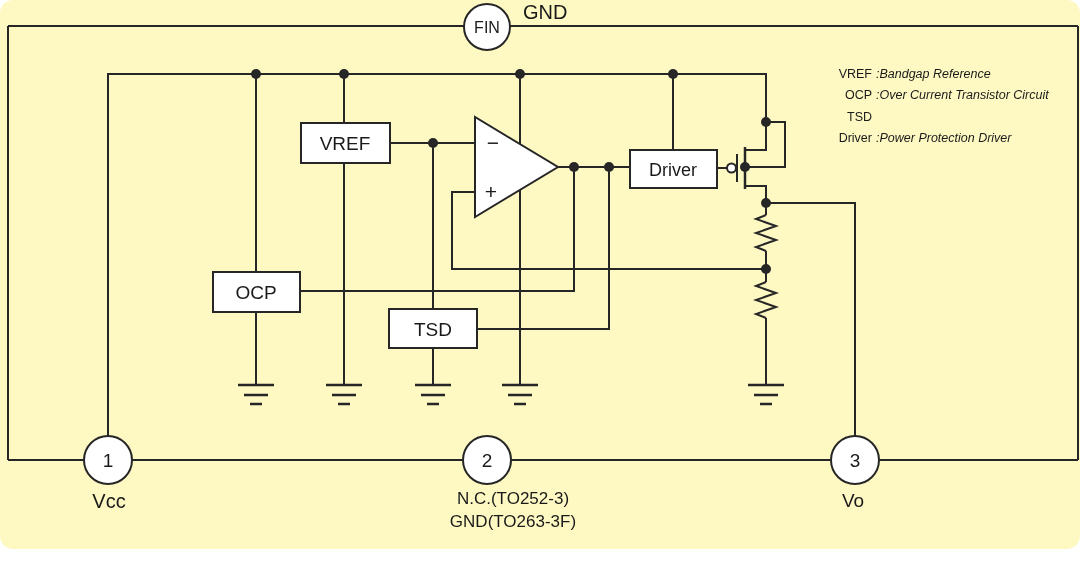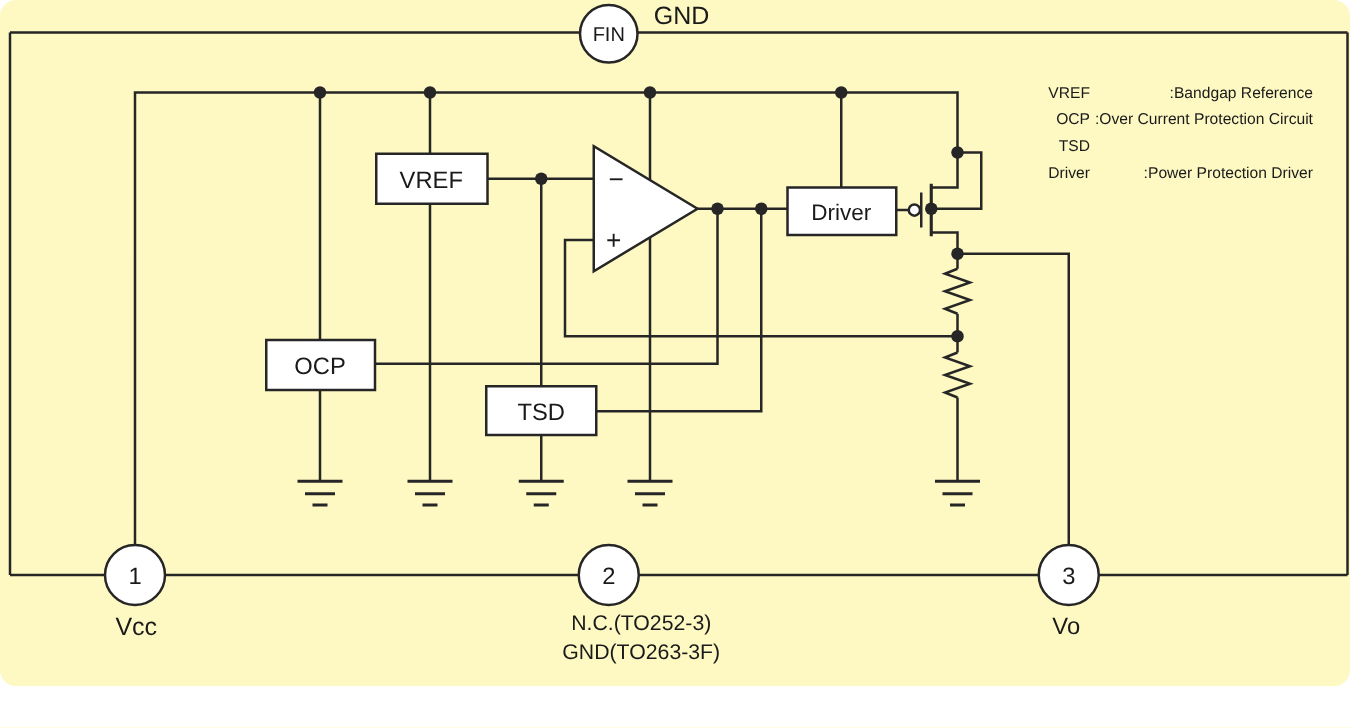--- a/index.html
+++ b/index.html
@@ -3,21 +3,21 @@
 <meta charset="utf-8">
 <style>
   html,body{margin:0;padding:0;background:#fff;}
   #stage{position:relative;width:1080px;height:549px;background:#fef9c3;overflow:hidden;
          font-family:"Liberation Sans",sans-serif;color:#1a1a1a;border-radius:13px;}
   svg{position:absolute;left:0;top:0;}
   svg text{font-family:"Liberation Sans",sans-serif;fill:#1a1a1a;}
   .legend{position:absolute;left:828px;top:64px;font-size:12.5px;line-height:21.4px;color:#1a1a1a;}
   .legend-row{display:grid;grid-template-columns:44px auto;column-gap:4px;}
   .legend-term{text-align:right;}
-  .legend-desc{text-align:right;}
+  .legend-desc{text-align:left;font-style:italic;}
   .caption{position:absolute;left:0;right:0;top:547px;text-align:center;
            font-size:17.5px;color:#1a1a1a;letter-spacing:0.2px;}
 </style>
 </head>
 <body>
 
 <div id="stage">
 
   <svg width="1080" height="582" viewBox="0 0 1080 582">
 
@@ -130,21 +130,21 @@
     </g>
   </svg>
 
   <div class="legend">
     <div class="legend-row">
       <span class="legend-term">VREF</span>
       <span class="legend-desc">:Bandgap Reference</span>
     </div>
     <div class="legend-row">
       <span class="legend-term">OCP</span>
-      <span class="legend-desc">:Over Current Protection Circuit</span>
+      <span class="legend-desc">:Over Current Transistor Circuit</span>
     </div>
     <div class="legend-row">
       <span class="legend-term">TSD</span>
     </div>
     <div class="legend-row">
       <span class="legend-term">Driver</span>
       <span class="legend-desc">:Power Protection Driver</span>
     </div>
   </div>
 

